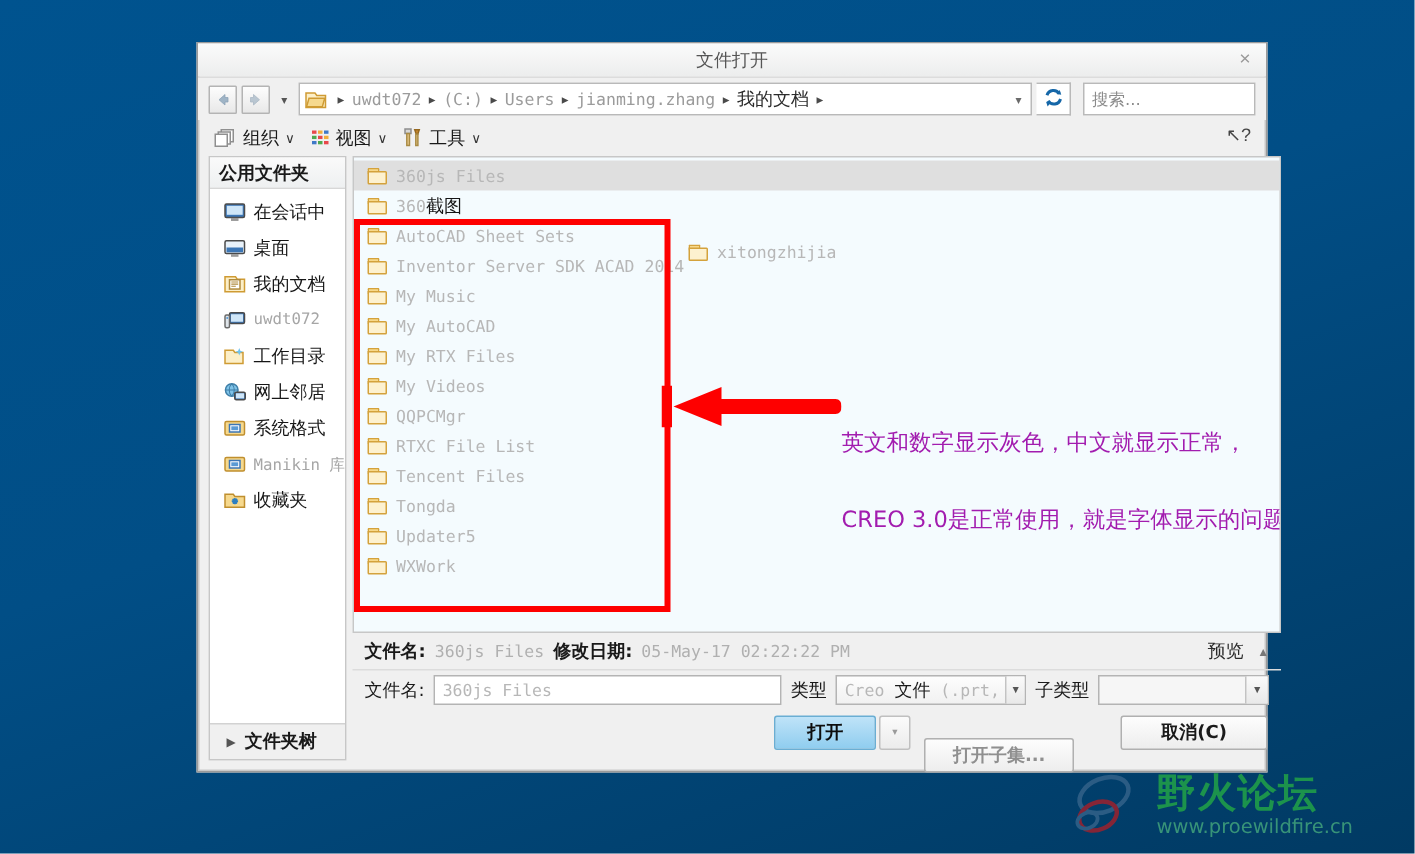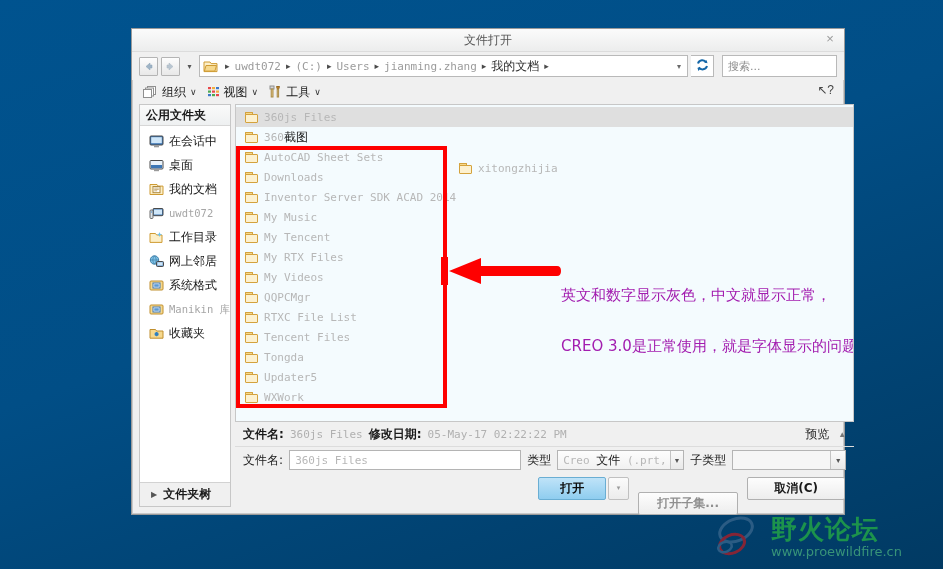--- a/index.html
+++ b/index.html
@@ -152,21 +152,21 @@
     font-size:12px;font-weight:bold;color:#1a1a1a;font-family:"DejaVu Sans",sans-serif;border-radius:2px;
   }
   #open-button{
     width:66px;background:linear-gradient(#bfe3f8,#8fcdef);border:1px solid #6aaed3;color:#0d0d0d;
   }
   #open-split{
     width:19px;border:1px solid #c0c0c0;background:linear-gradient(#fbfbfb,#ececec);
     border-radius:2px;display:flex;align-items:center;justify-content:center;font-size:7px;color:#9a9a9a;height:21px;
   }
   #open-subset-button{width:98px;color:#8f8f8f;margin-top:30px;}
-  #cancel-button{width:96px;}
+  #cancel-button{width:96px;margin-left:22px;}
   
   #watermark{
     position:absolute;left:712px;top:511px;width:205px;height:52px;
     display:flex;align-items:center;gap:7px;opacity:.93;
   }
   #wm-text{display:flex;flex-direction:column;line-height:1;}
   #wm-title{
     font-size:26px;font-weight:bold;color:#1f9a4a;font-family:"DejaVu Sans",sans-serif;letter-spacing:1px;
   }
   #wm-url{font-size:13px;color:#3c9a7a;font-family:"DejaVu Sans",sans-serif;margin-top:3px;}
@@ -395,33 +395,29 @@
           <div class="fileitem">
             <span class="fico"></span>
             <span class="nm">360<span class="cn">截图</span></span>
           </div>
           <div class="fileitem">
             <span class="fico"></span>
             <span class="nm">AutoCAD Sheet Sets</span>
           </div>
           <div class="fileitem">
             <span class="fico"></span>
-            <span class="nm">Downloads</span>
-          </div>
-          <div class="fileitem">
-            <span class="fico"></span>
             <span class="nm">Inventor Server SDK ACAD 2014</span>
           </div>
           <div class="fileitem">
             <span class="fico"></span>
             <span class="nm">My Music</span>
           </div>
           <div class="fileitem">
             <span class="fico"></span>
-            <span class="nm">My Tencent</span>
+            <span class="nm">My AutoCAD</span>
           </div>
           <div class="fileitem">
             <span class="fico"></span>
             <span class="nm">My RTX Files</span>
           </div>
           <div class="fileitem">
             <span class="fico"></span>
             <span class="nm">My Videos</span>
           </div>
           <div class="fileitem">

